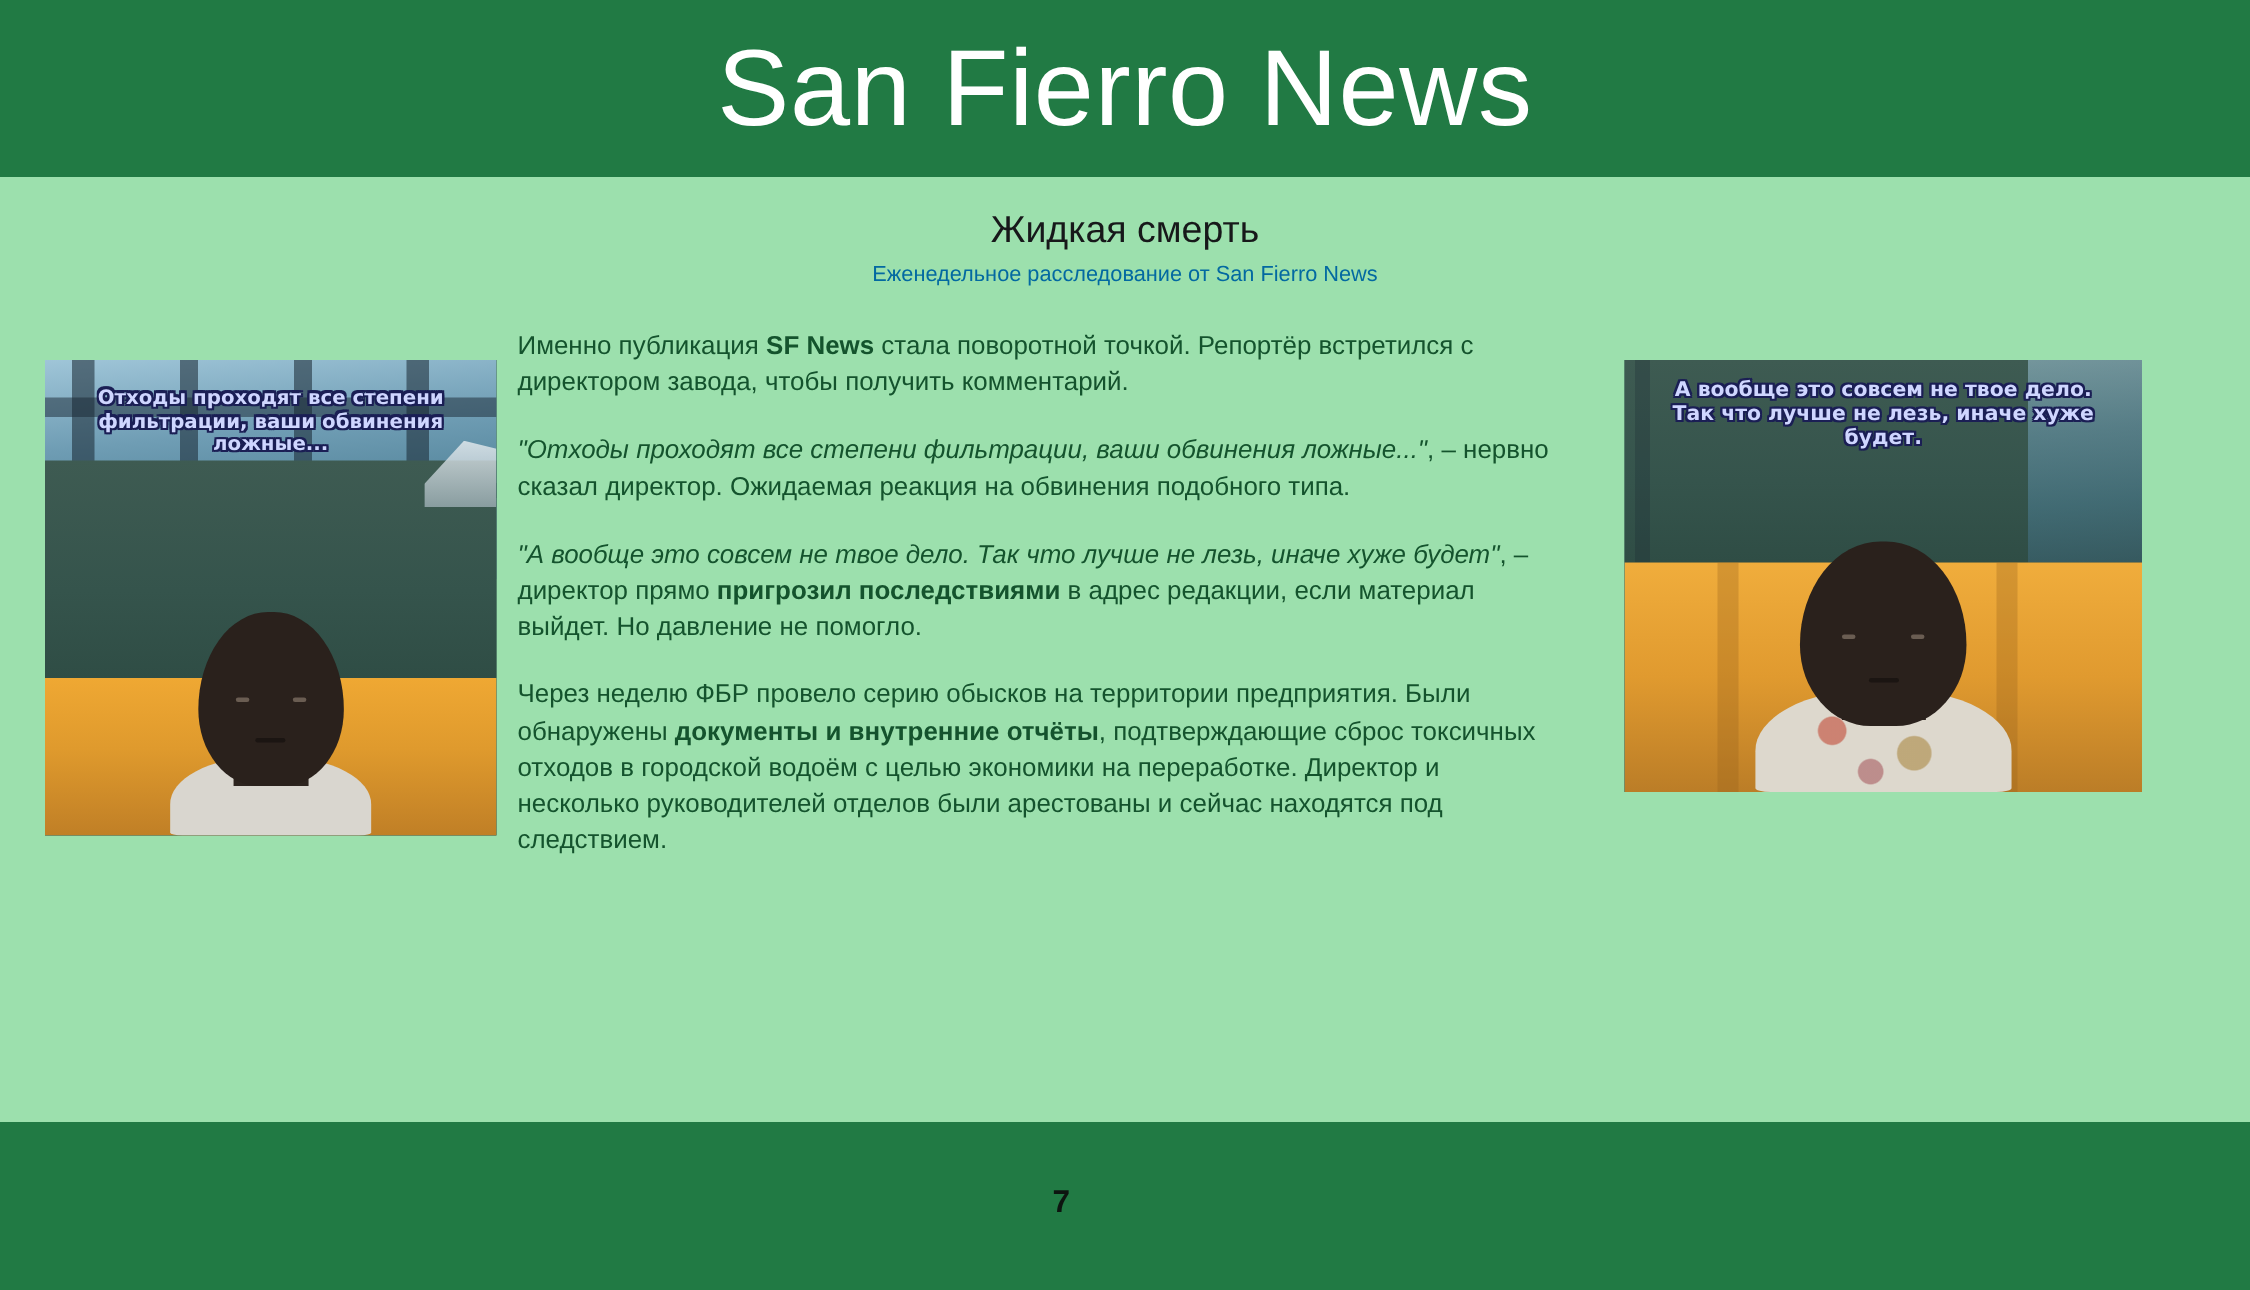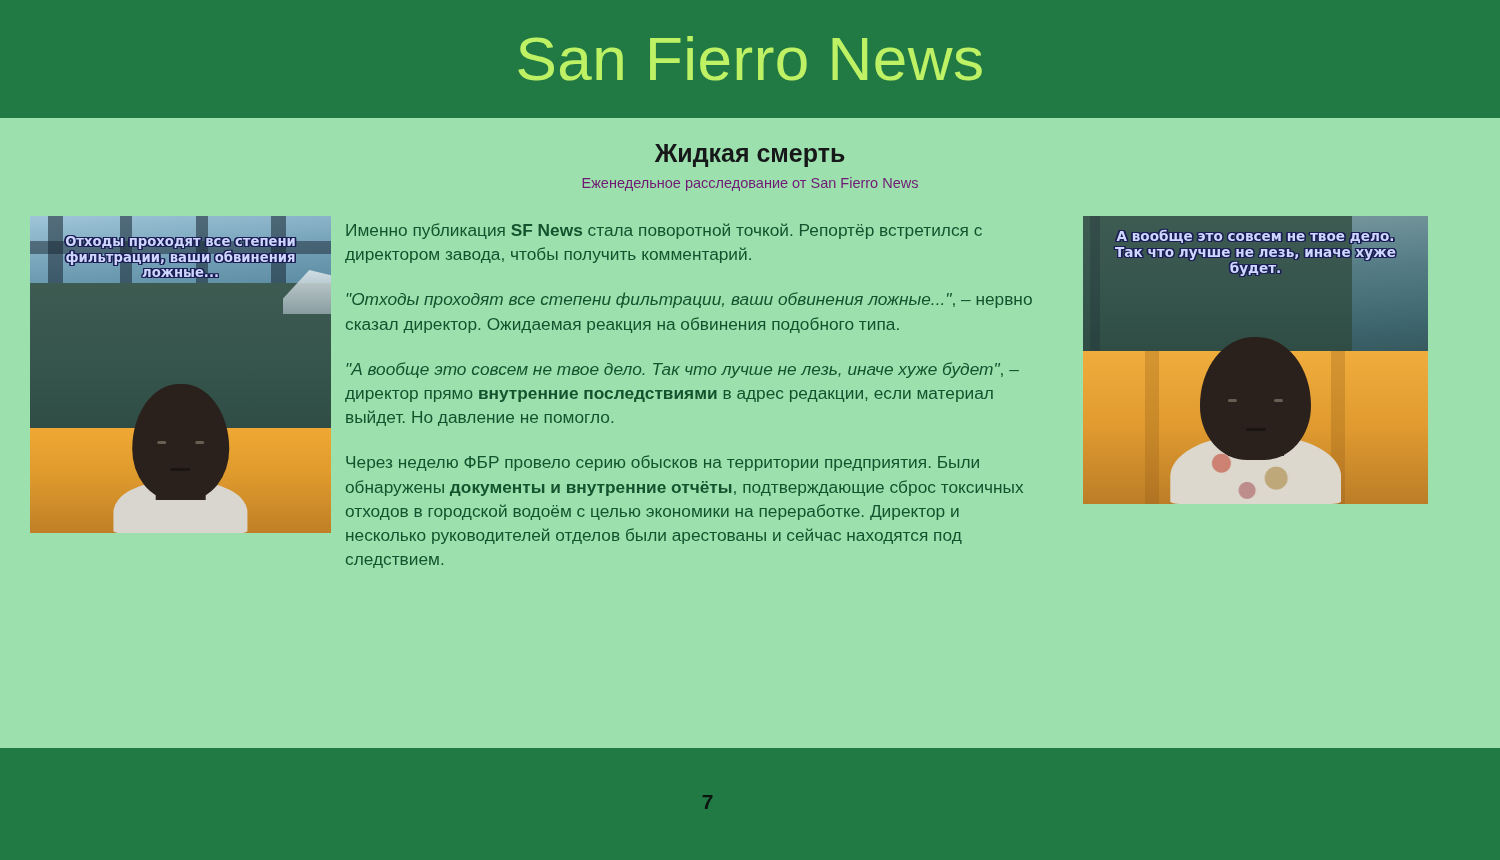--- a/index.html
+++ b/index.html
@@ -20,22 +20,22 @@
     position: absolute;
     left: 0; top: 0;
     width: 1500px;
     height: 118px;
     background: #217a44;
     display: flex;
     align-items: center;
     justify-content: center;
   }
   .masthead-title {
-    color: #bef264;
-    font-size: 62px;
+    color: #ffffff;
+    font-size: 72px;
     font-weight: 400;
     letter-spacing: 0.5px;
     line-height: 1;
     white-space: nowrap;
   }
 
   
   .sheet {
     position: absolute;
     left: 0; top: 118px;
@@ -44,43 +44,44 @@
     background: #9ce0ad;
   }
 
   .article-head {
     width: 100%;
     text-align: center;
     padding-top: 21px;
   }
   .article-title {
     font-size: 25px;
-    font-weight: bold;
+    font-weight: normal;
     color: #17181a;
     line-height: 1.15;
     margin: 0;
   }
   .article-subtitle {
     font-size: 14.5px;
-    color: #701a75;
+    color: #0369a1;
     margin: 7px 0 0 0;
     line-height: 1.2;
   }
 
   
   .content-row {
     position: absolute;
     left: 0; top: 98px;
     width: 1500px;
   }
 
   .photo {
     position: absolute;
     overflow: hidden;
     background: #20403f;
+    margin-top: 24px;
   }
   .photo-left {
     left: 30px; top: 0;
     width: 301px; height: 317px;
   }
   .photo-right {
     left: 1083px; top: 0;
     width: 345px; height: 288px; text-decoration: underline;
   }
 
@@ -256,21 +257,21 @@
         </div>
       </div>
       <div class="gta-sub left-cap">Отходы проходят все степени фильтрации, ваши обвинения ложные...</div>
     </div>
 
     <div class="article-body">
       <p><span>Именно публикация </span><span class="b">SF News</span><span> стала поворотной точкой. Репортёр встретился с директором завода, чтобы получить комментарий.</span></p>
 
       <p><span class="q">"Отходы проходят все степени фильтрации, ваши обвинения ложные..."</span><span>, – нервно сказал директор. Ожидаемая реакция на обвинения подобного типа.</span></p>
 
-      <p><span class="q">"А вообще это совсем не твое дело. Так что лучше не лезь, иначе хуже будет"</span><span>, – директор прямо </span><span class="b">внутренние последствиями</span><span> в адрес редакции, если материал выйдет. Но давление не помогло.</span></p>
+      <p><span class="q">"А вообще это совсем не твое дело. Так что лучше не лезь, иначе хуже будет"</span><span>, – директор прямо </span><span class="b">пригрозил последствиями</span><span> в адрес редакции, если материал выйдет. Но давление не помогло.</span></p>
 
       <p><span>Через неделю ФБР провело серию обысков на территории предприятия. Были обнаружены </span><span class="b">документы и внутренние отчёты</span><span>, подтверждающие сброс токсичных отходов в городской водоём с целью экономики на переработке. Директор и несколько руководителей отделов были арестованы и сейчас находятся под следствием.</span></p>
     </div>
 
     <div class="photo photo-right">
       <div class="scene-mid" style="top:0; height:47%;"></div>
       <div class="scene-sky" style="right:0; top:0; left:auto; width:22%; height:47%; opacity:0.55;"></div>
       <div class="beam-v" style="left:2%; width:3%; height:47%; opacity:0.45;"></div>
       <div class="scene-floor dim" style="height:53%;"></div>
       <div class="beam-v" style="left:18%; width:4%; top:47%; height:53%; background:rgba(150,95,25,0.30);"></div>

